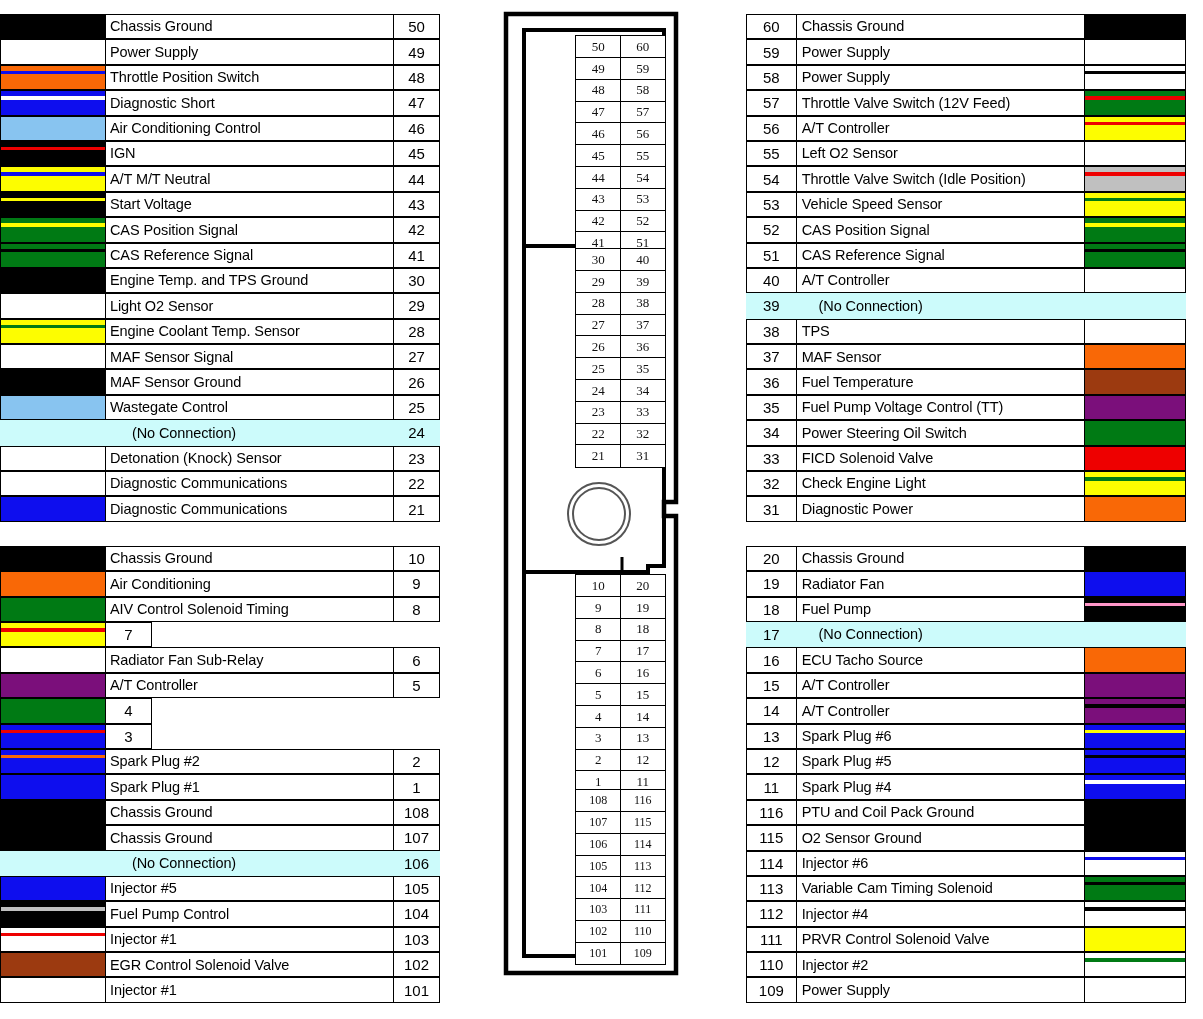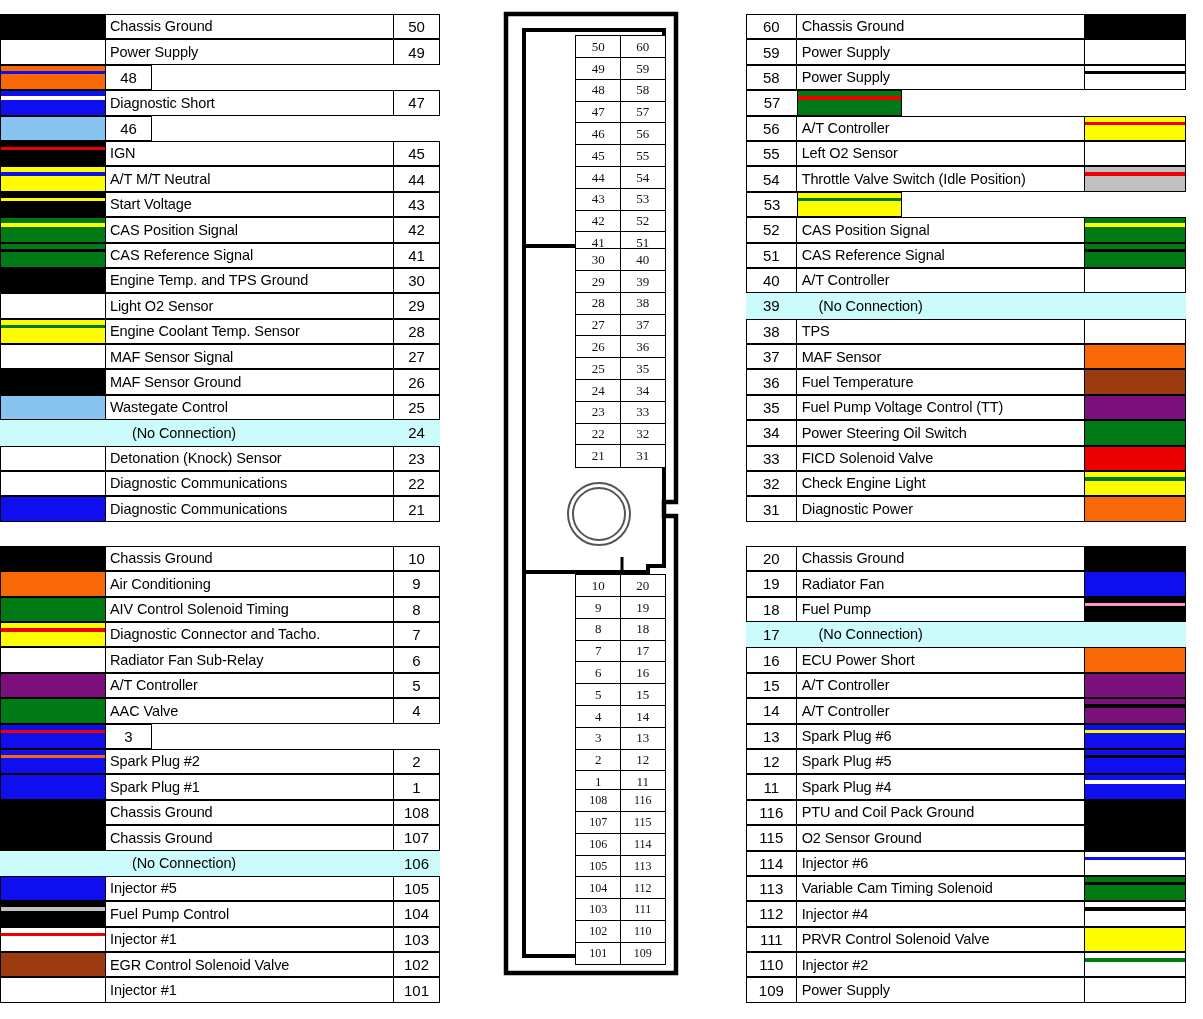--- a/index.html
+++ b/index.html
@@ -153,40 +153,46 @@
           <div class="cell c-pin">
             <span class="pin-text">49</span>
           </div>
         </div>
         <div class="row">
           <div class="cell c-wire">
             <span class="wire" style="background: rgb(249, 104, 6);">
               <span class="stripe s1" style="background: rgb(14, 14, 238);"></span>
             </span>
           </div>
+          <div class="cell c-label">
+            <span class="label-text">Throttle Position Switch</span>
+          </div>
           <div class="cell c-pin">
             <span class="pin-text">48</span>
           </div>
         </div>
         <div class="row">
           <div class="cell c-wire">
             <span class="wire" style="background: rgb(14, 14, 238);">
               <span class="stripe s1" style="background: rgb(255, 255, 255);"></span>
             </span>
           </div>
           <div class="cell c-label">
             <span class="label-text">Diagnostic Short</span>
           </div>
           <div class="cell c-pin">
             <span class="pin-text">47</span>
           </div>
         </div>
         <div class="row">
           <div class="cell c-wire">
             <span class="wire" style="background: rgb(136, 196, 240);"></span>
+          </div>
+          <div class="cell c-label">
+            <span class="label-text">Air Conditioning Control</span>
           </div>
           <div class="cell c-pin">
             <span class="pin-text">46</span>
           </div>
         </div>
         <div class="row">
           <div class="cell c-wire">
             <span class="wire" style="background: rgb(0, 0, 0);">
               <span class="stripe s1" style="background: rgb(238, 0, 0);"></span>
             </span>
@@ -397,23 +403,20 @@
           <div class="cell c-pin">
             <span class="pin-text">8</span>
           </div>
         </div>
         <div class="row">
           <div class="cell c-wire">
             <span class="wire" style="background: rgb(253, 253, 0);">
               <span class="stripe s1" style="background: rgb(238, 0, 0);"></span>
             </span>
           </div>
-          <div class="cell c-label">
-            <span class="label-text">Diagnostic Connector and Tacho.</span>
-          </div>
           <div class="cell c-pin">
             <span class="pin-text">7</span>
           </div>
         </div>
         <div class="row">
           <div class="cell c-wire">
             <span class="wire" style="background: rgb(255, 255, 255);"></span>
           </div>
           <div class="cell c-label">
             <span class="label-text">Radiator Fan Sub-Relay</span>
@@ -429,23 +432,20 @@
           <div class="cell c-label">
             <span class="label-text">A/T Controller</span>
           </div>
           <div class="cell c-pin">
             <span class="pin-text">5</span>
           </div>
         </div>
         <div class="row">
           <div class="cell c-wire">
             <span class="wire" style="background: rgb(0, 122, 20);"></span>
-          </div>
-          <div class="cell c-label">
-            <span class="label-text">AAC Valve</span>
           </div>
           <div class="cell c-pin">
             <span class="pin-text">4</span>
           </div>
         </div>
         <div class="row">
           <div class="cell c-wire">
             <span class="wire" style="background: rgb(14, 14, 238);">
               <span class="stripe s1" style="background: rgb(238, 0, 0);"></span>
             </span>
@@ -784,20 +784,23 @@
           <div class="cell c-wire">
             <span class="wire" style="background: rgb(255, 255, 255);">
               <span class="stripe s1" style="background: rgb(0, 0, 0);"></span>
             </span>
           </div>
         </div>
         <div class="row">
           <div class="cell c-pin">
             <span class="pin-text">57</span>
           </div>
+          <div class="cell c-label">
+            <span class="label-text">Throttle Valve Switch (12V Feed)</span>
+          </div>
           <div class="cell c-wire">
             <span class="wire" style="background: rgb(0, 122, 20);">
               <span class="stripe s1" style="background: rgb(238, 0, 0);"></span>
             </span>
           </div>
         </div>
         <div class="row">
           <div class="cell c-pin">
             <span class="pin-text">56</span>
           </div>
@@ -830,20 +833,23 @@
           </div>
           <div class="cell c-wire">
             <span class="wire" style="background: rgb(192, 192, 192);">
               <span class="stripe s1" style="background: rgb(238, 0, 0);"></span>
             </span>
           </div>
         </div>
         <div class="row">
           <div class="cell c-pin">
             <span class="pin-text">53</span>
+          </div>
+          <div class="cell c-label">
+            <span class="label-text">Vehicle Speed Sensor</span>
           </div>
           <div class="cell c-wire">
             <span class="wire" style="background: rgb(253, 253, 0);">
               <span class="stripe s1" style="background: rgb(0, 122, 20);"></span>
             </span>
           </div>
         </div>
         <div class="row">
           <div class="cell c-pin">
             <span class="pin-text">52</span>
@@ -1029,21 +1035,21 @@
           </div>
           <div class="cell c-wire">
             <span class="wire" style="background: rgb(204, 251, 251);"></span>
           </div>
         </div>
         <div class="row">
           <div class="cell c-pin">
             <span class="pin-text">16</span>
           </div>
           <div class="cell c-label">
-            <span class="label-text">ECU Power Short</span>
+            <span class="label-text">ECU Tacho Source</span>
           </div>
           <div class="cell c-wire">
             <span class="wire" style="background: rgb(249, 104, 6);"></span>
           </div>
         </div>
         <div class="row">
           <div class="cell c-pin">
             <span class="pin-text">15</span>
           </div>
           <div class="cell c-label">

